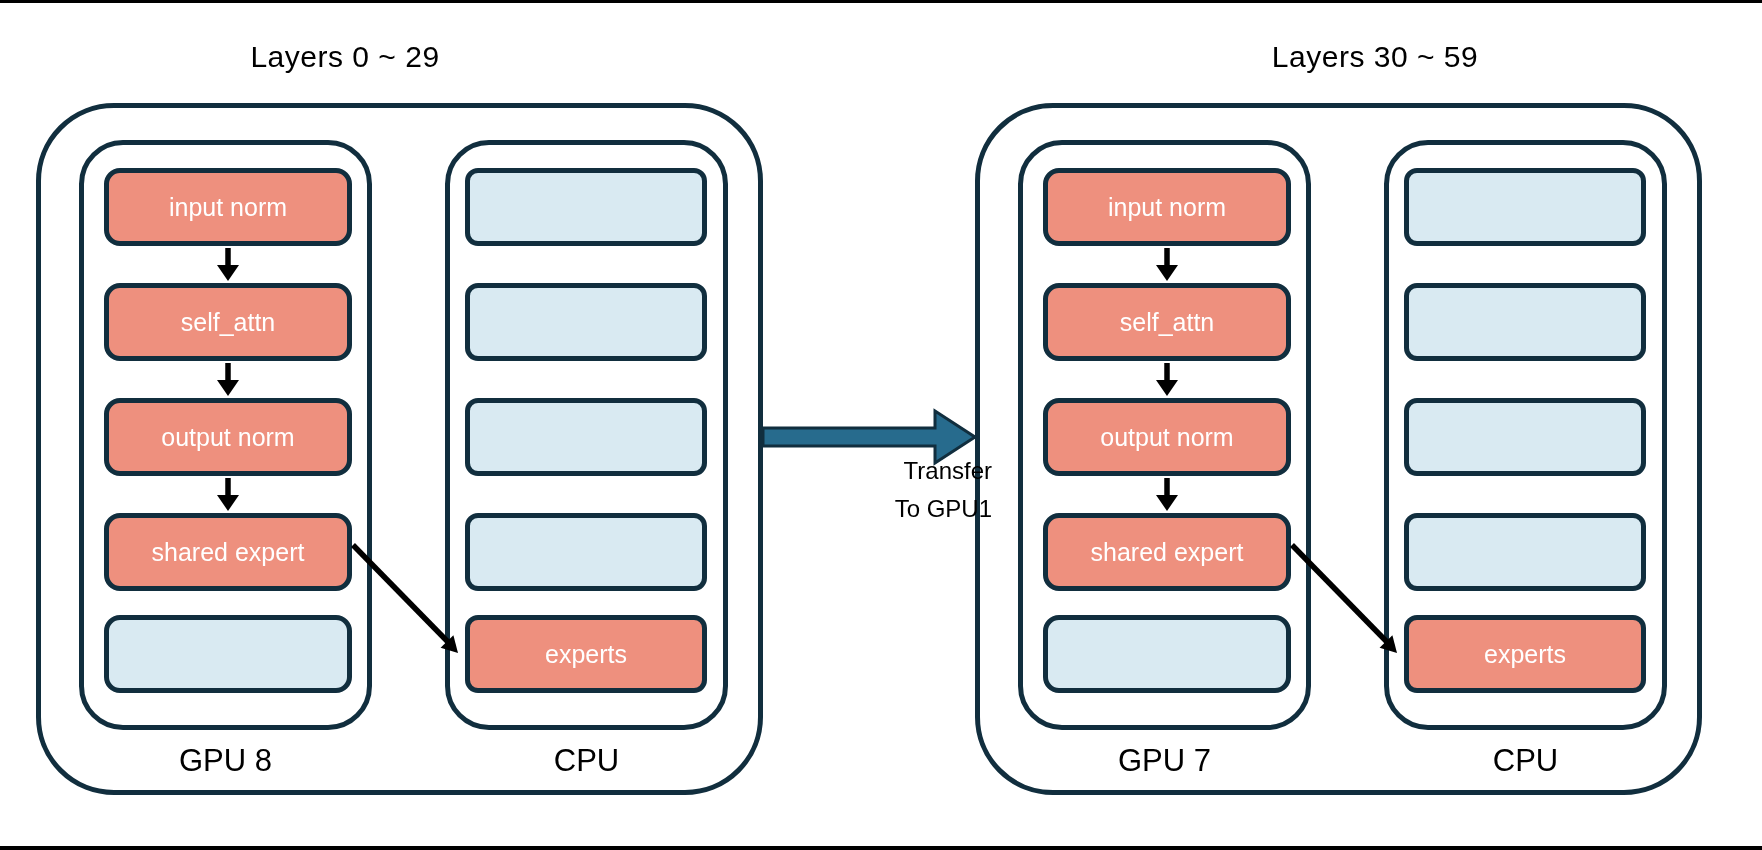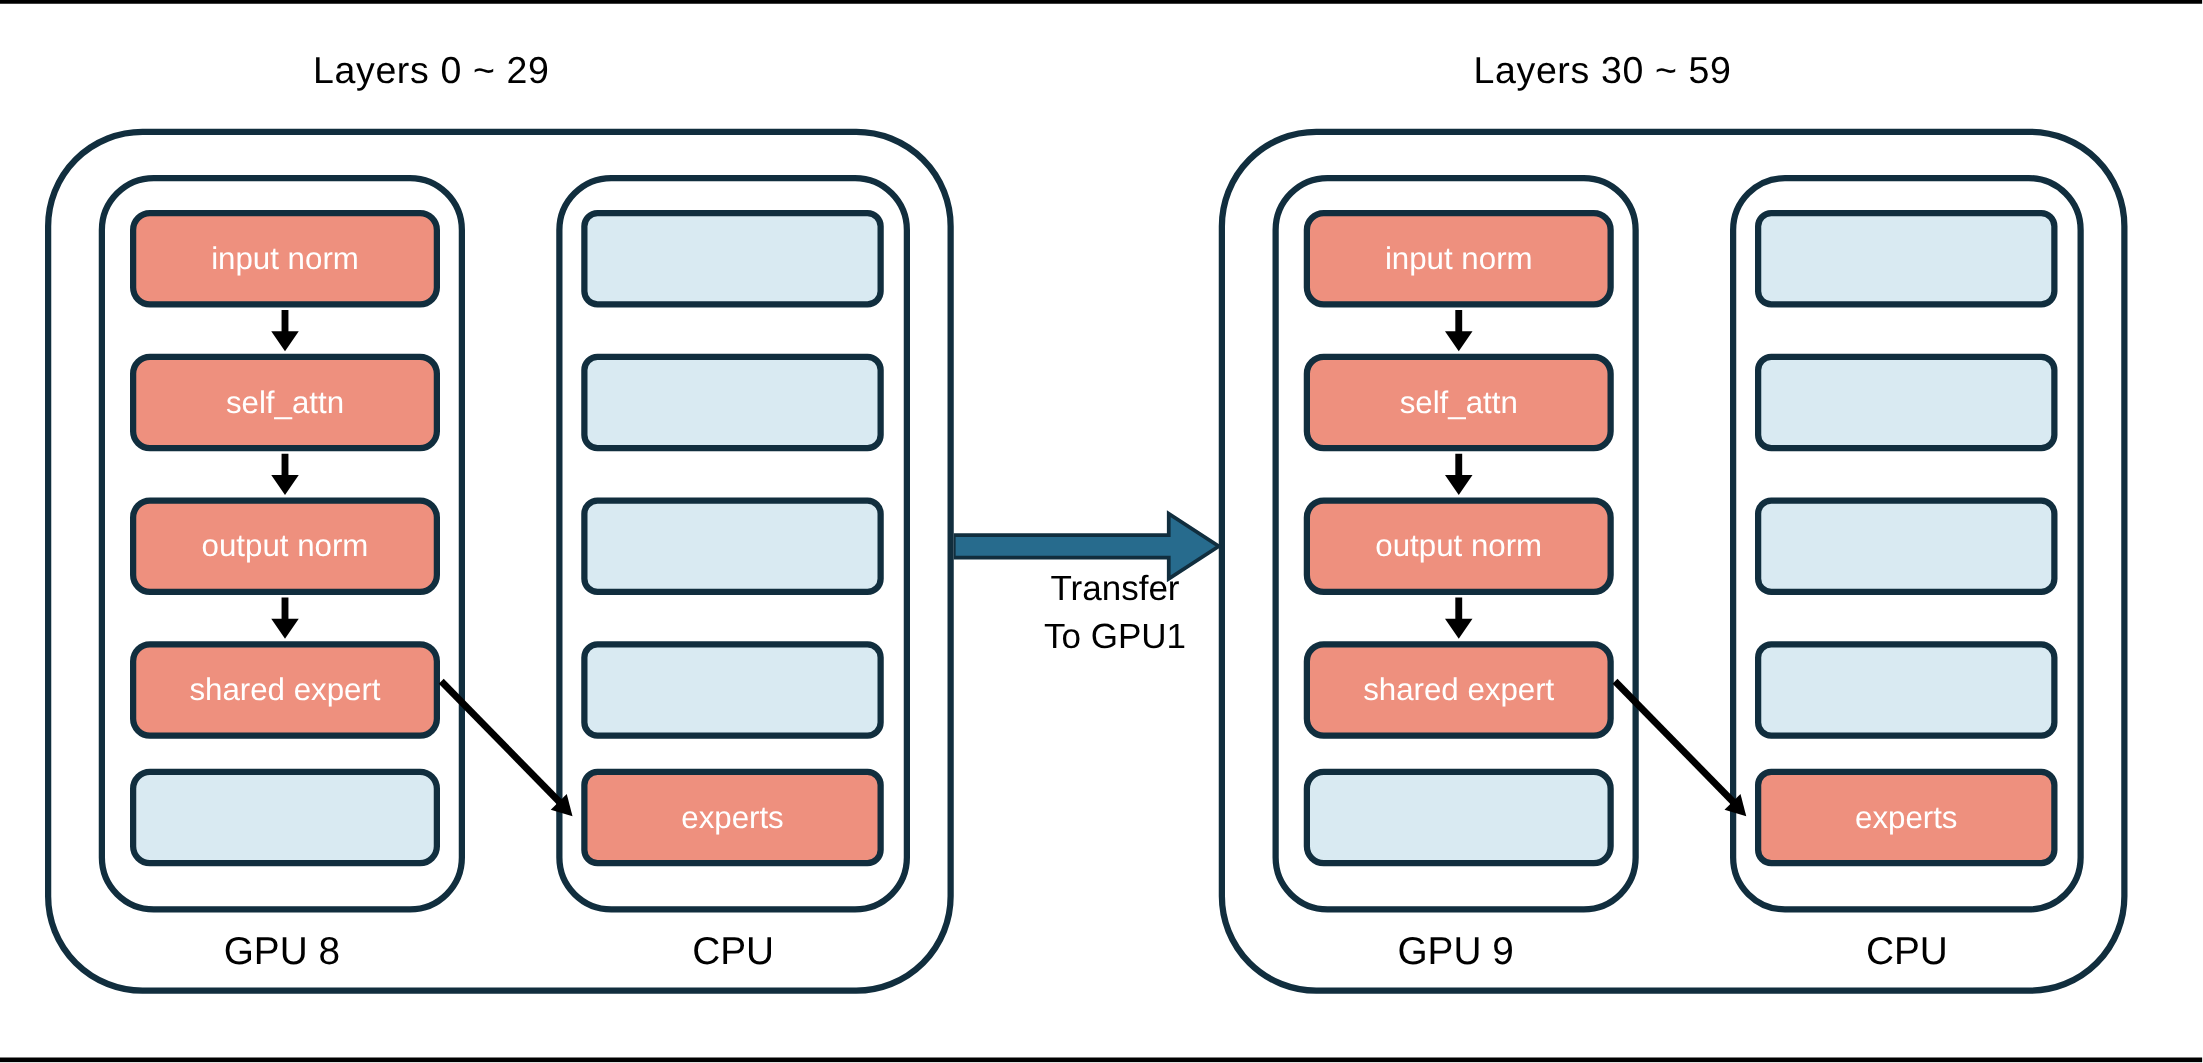--- a/index.html
+++ b/index.html
@@ -9,21 +9,21 @@
   }
   .edge-line{position:absolute;left:0;width:1762px;background:#000;}
   #top-line{top:0;height:3px;}
   #bottom-line{top:846px;height:4px;}
 
   .group-title{
     position:absolute;top:40px;height:40px;text-align:center;
     font-size:30px;letter-spacing:.5px;color:#000;white-space:nowrap;
   }
   #title-0{left:145px;width:400px;}
-  #title-1{left:1082px;width:400px;}
+  #title-1{left:1175px;width:400px;}
 
   .outer-box{
     position:absolute;top:103px;width:727px;height:692px;box-sizing:border-box;
     border:5px solid #112E3E;border-radius:78px;background:#fff;
   }
   #group-0{left:36px;}
   #group-1{left:975px;}
 
   .col{
     position:absolute;top:32px;height:590px;box-sizing:border-box;
@@ -49,21 +49,21 @@
   .col-label{
     position:absolute;top:630px;height:46px;display:flex;align-items:center;justify-content:center;
     font-size:31px;color:#000;white-space:nowrap;
   }
   .gpu-col-label{left:38px;width:293px;}
   .cpu-col-label{left:404px;width:283px;}
 
   #transfer-arrow-svg{position:absolute;left:763px;top:408px;width:216px;height:60px;}
   #transfer-label{
     position:absolute;left:792px;top:452px;width:200px;
-    font-size:28px;line-height:38px;color:#000;text-align:center;white-space:nowrap;
+    font-size:24px;line-height:38px;color:#000;text-align:right;white-space:nowrap;
   }
 </style>
 </head>
 <body>
 
 <div id="canvas">
 
   <div id="top-line" class="edge-line"></div>
   <div id="bottom-line" class="edge-line"></div>
 
@@ -127,21 +127,21 @@
         <polygon points="176,157 198,157 187,173" stroke="none"></polygon>
         <line x1="187" y1="255" x2="187" y2="274"></line>
         <polygon points="176,272 198,272 187,288" stroke="none"></polygon>
         <line x1="187" y1="370" x2="187" y2="389"></line>
         <polygon points="176,387 198,387 187,403" stroke="none"></polygon>
         <line x1="312" y1="437" x2="407" y2="534"></line>
         <polygon points="417,545 399.6,539.8 412.4,527.2" stroke="none"></polygon>
       </g>
     </svg>
 
-    <div class="col-label gpu-col-label">GPU 9</div>
+    <div class="col-label gpu-col-label">GPU 7</div>
     <div class="col-label cpu-col-label">CPU</div>
   </div>
 
   <svg id="transfer-arrow-svg" viewBox="0 0 216 60">
     <polygon points="0,20 172,20 172,3 212,29 172,55 172,38 0,38" fill="#276B8D" stroke="#112E3E" stroke-width="3" stroke-linejoin="miter"></polygon>
   </svg>
   <div id="transfer-label">
     <div>Transfer</div>
     <div>To GPU1</div>
   </div>

